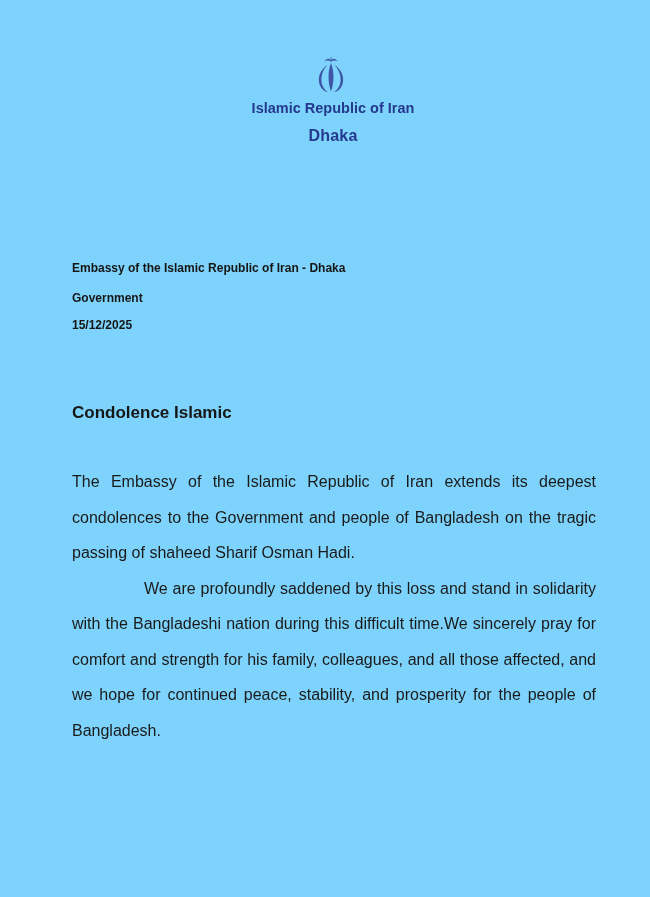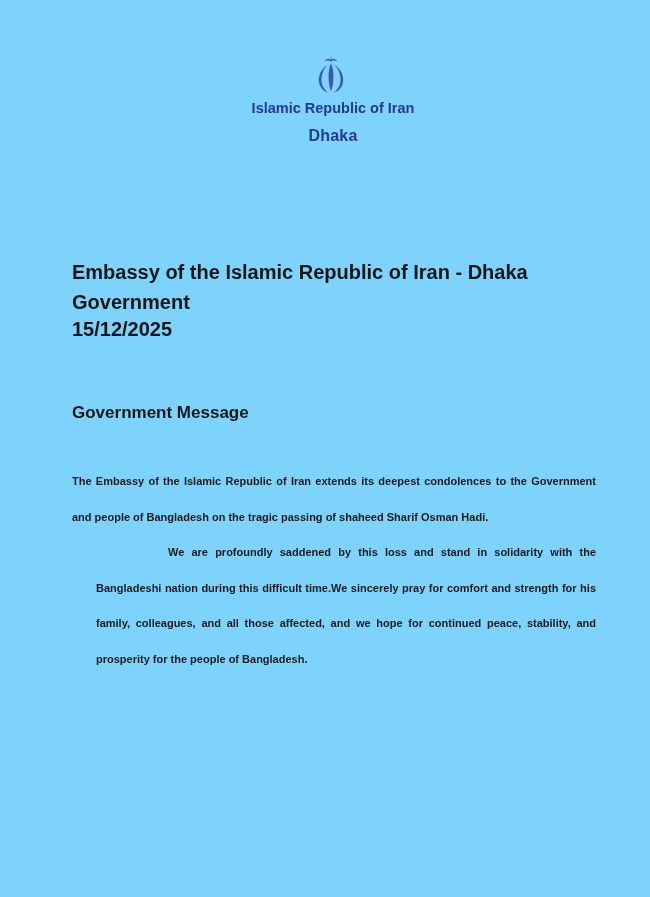--- a/index.html
+++ b/index.html
@@ -37,48 +37,48 @@
     width: 650px;
     text-align: center;
     font-size: 16px;
     font-weight: 700;
     color: #25398d;
     letter-spacing: 0.2px;
   }
   .meta-line {
     position: absolute;
     left: 72px;
-    font-size: 20px;
+    font-size: 12px;
     font-weight: 700;
     color: #161616;
   }
   .meta-line.l1 { top: 261px; }
   .meta-line.l2 { top: 291px; }
   .meta-line.l3 { top: 318px; }
   .doc-title {
     position: absolute;
     left: 72px;
     top: 403px;
     font-size: 17px;
     font-weight: 700;
     color: #161616;
   }
   .body-text {
     position: absolute;
     left: 72px;
     top: 464px;
     width: 524px;
-    font-size: 11px;
-    font-weight: 700;
+    font-size: 16px;
+    font-weight: 400;
     color: #1a1a1a;
     line-height: 35.5px;
     text-align: justify;
   }
   .body-text p { margin: 0; }
-  .body-text p.indented { text-indent: 72px; margin-left: 24px; }
+  .body-text p.indented { text-indent: 72px; }
 </style>
 </head>
 <body>
 
 <div class="page">
 
   <div class="emblem-wrap">
     <svg width="40" height="44" viewBox="0 0 60 66" xmlns="http://www.w3.org/2000/svg">
       <g fill="#3d56a5" stroke="none">
 
@@ -96,20 +96,20 @@
   </div>
 
   <div class="org-name">Islamic Republic of Iran</div>
 
   <div class="city-name">Dhaka</div>
 
   <div class="meta-line l1">Embassy of the Islamic Republic of Iran - Dhaka</div>
   <div class="meta-line l2">Government</div>
   <div class="meta-line l3">15/12/2025</div>
 
-  <div class="doc-title">Government Message</div>
+  <div class="doc-title">Condolence Islamic</div>
 
   <div class="body-text">
     <p>The Embassy of the Islamic Republic of Iran extends its deepest condolences to the Government and people of Bangladesh on the tragic passing of shaheed Sharif Osman Hadi.</p>
     <p class="indented">We are profoundly saddened by this loss and stand in solidarity with the Bangladeshi nation during this difficult time.We sincerely pray for comfort and strength for his family, colleagues, and all those affected, and we hope for continued peace, stability, and prosperity for the people of Bangladesh.</p>
   </div>
 
 </div>
 
 </body></html>

